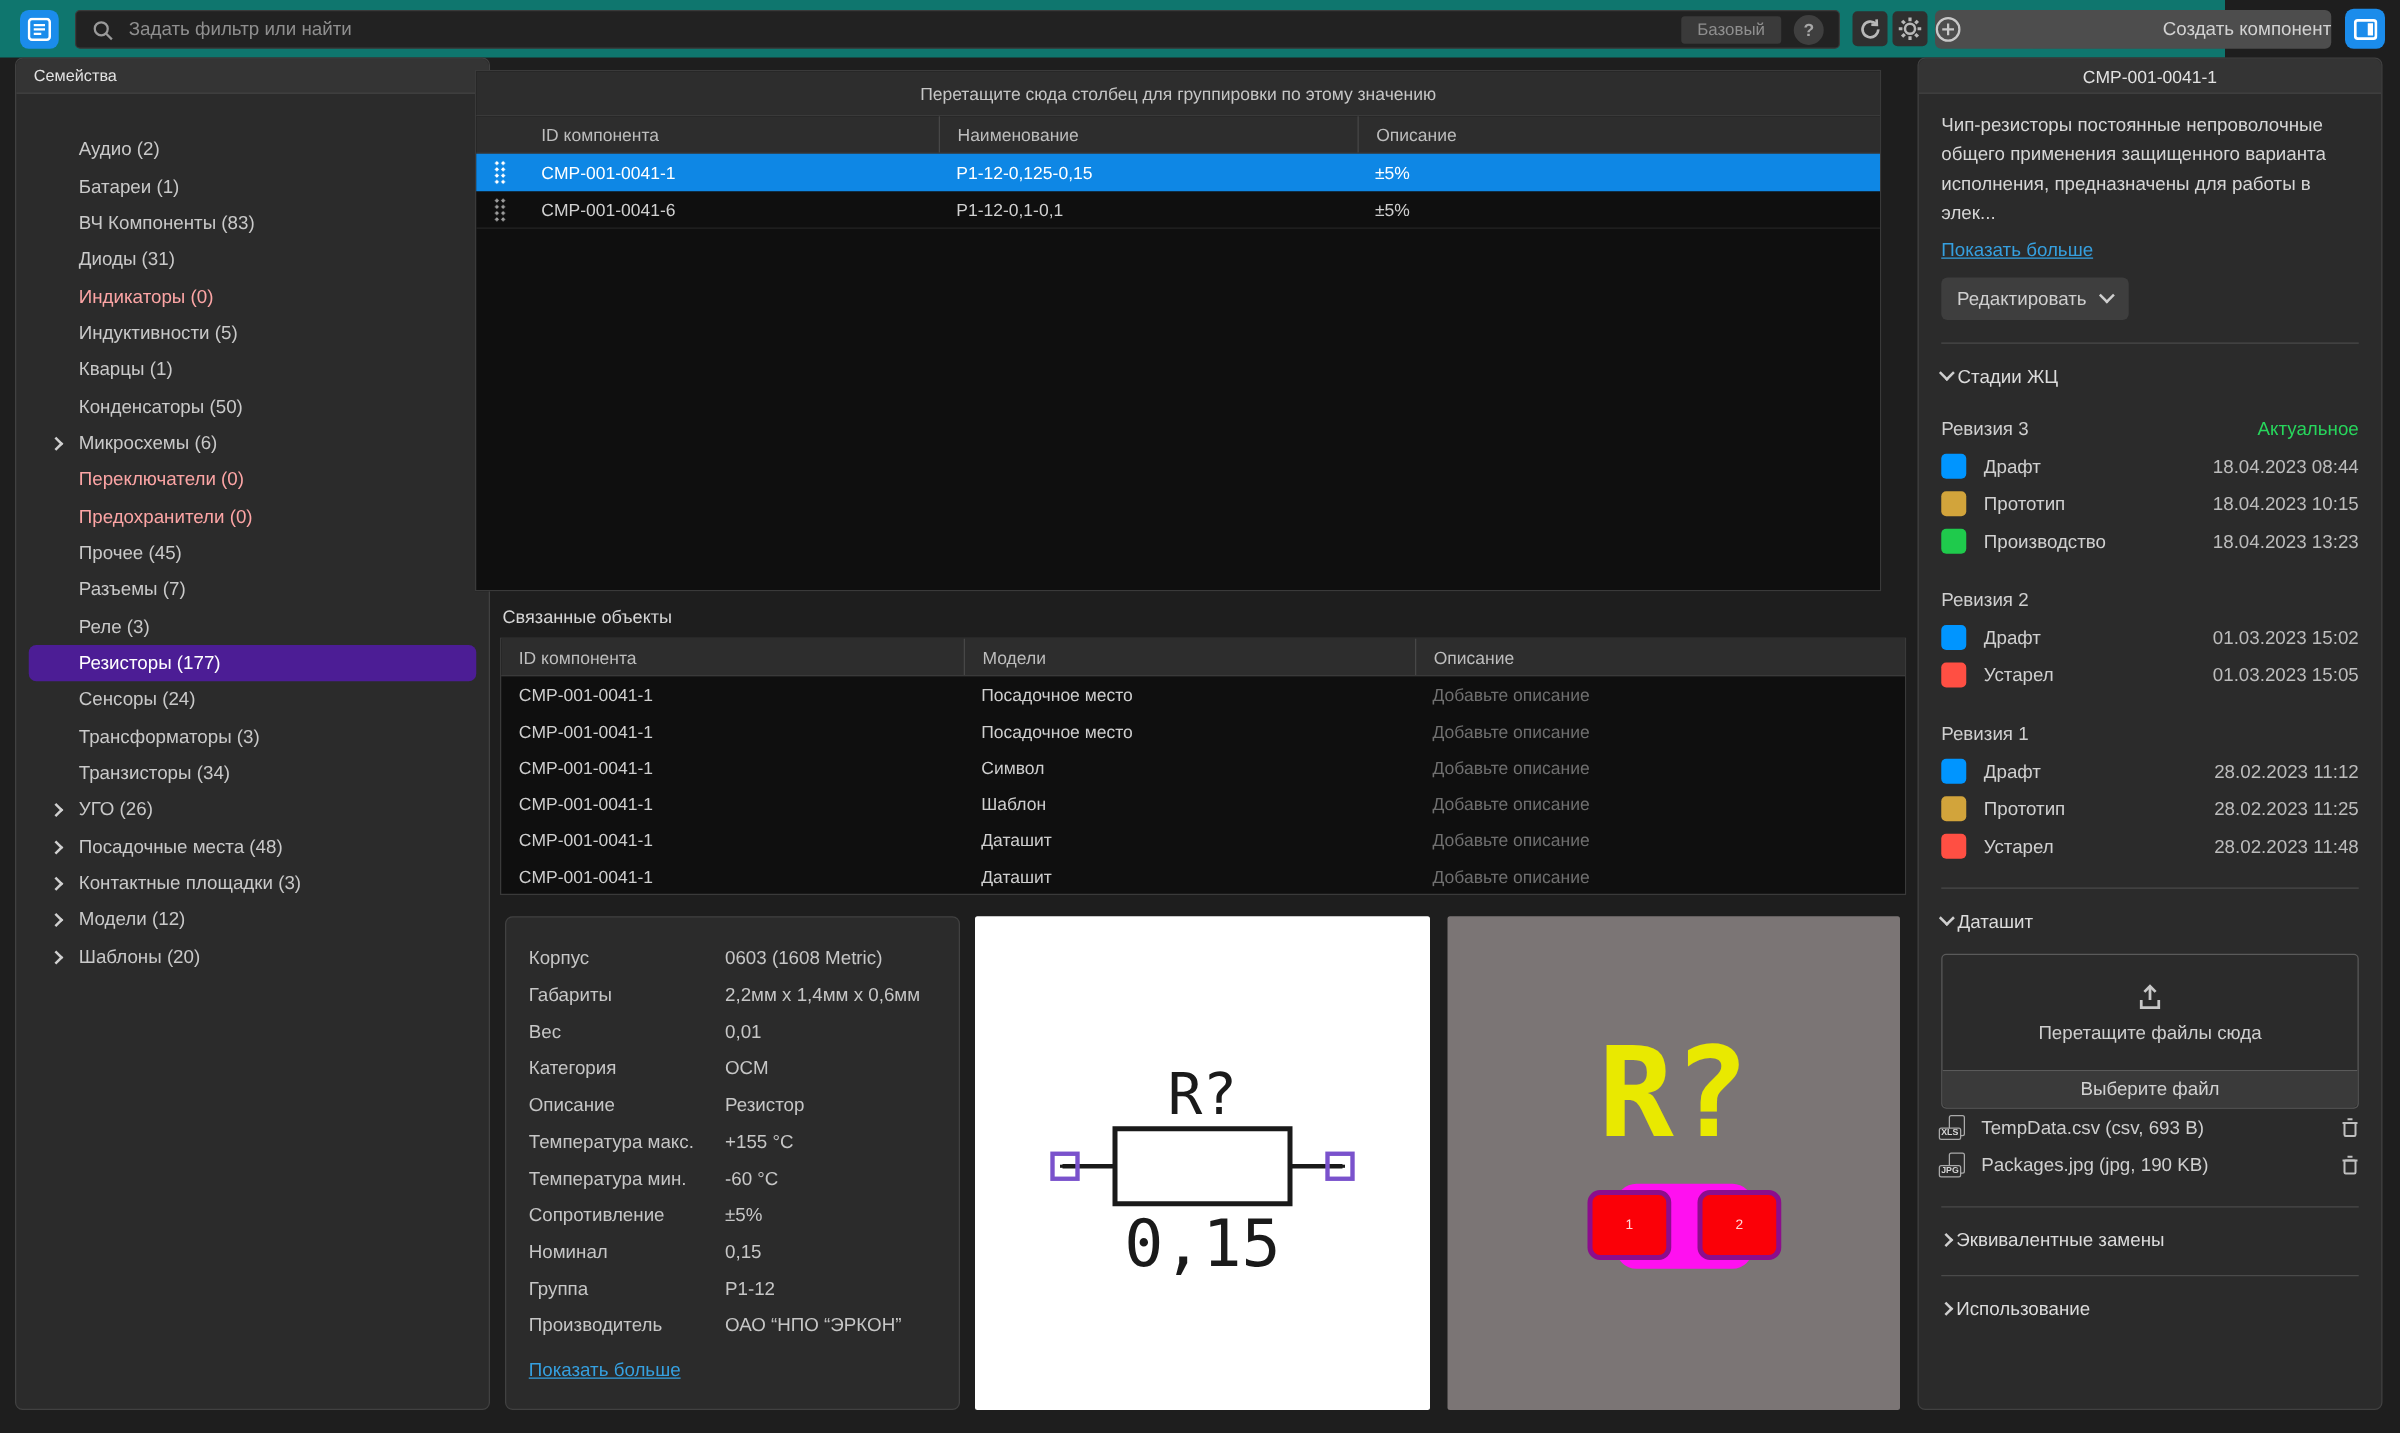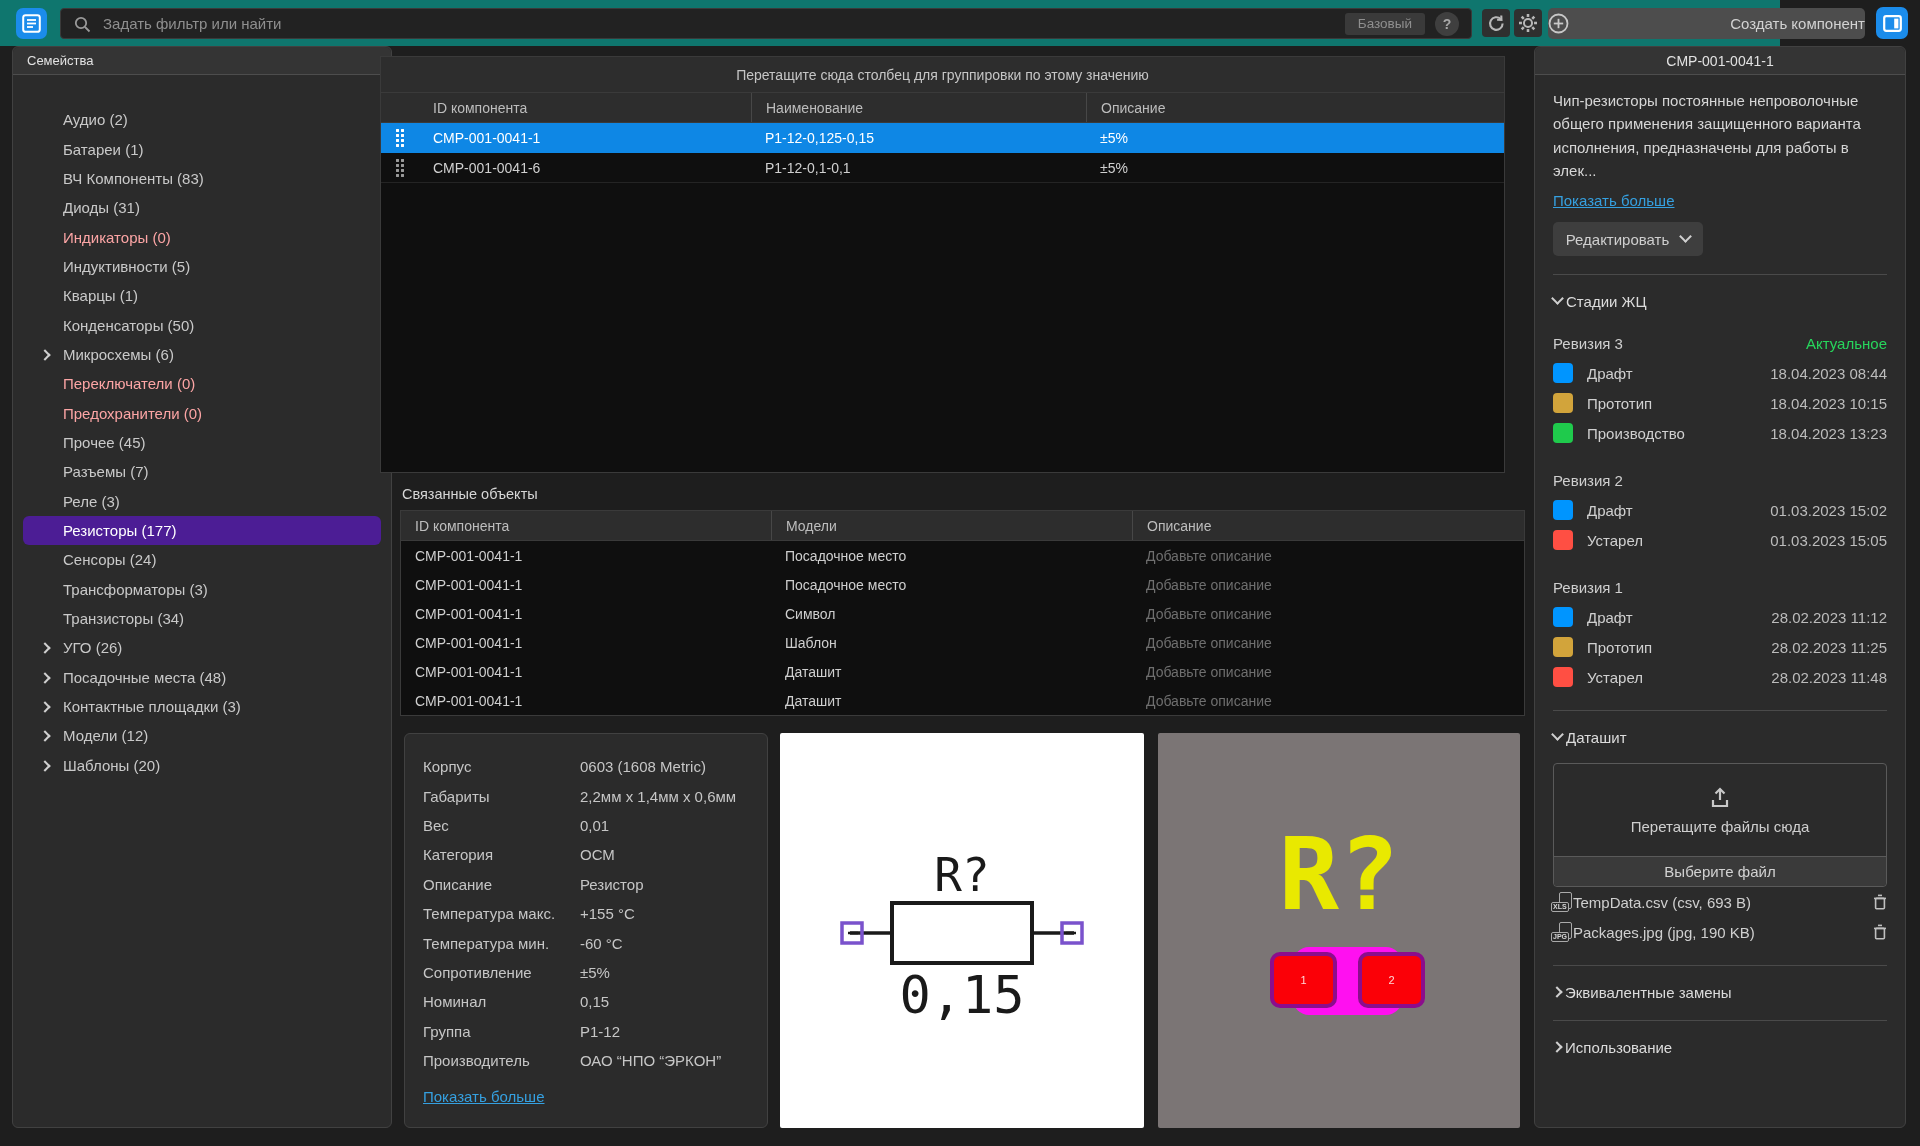--- a/index.html
+++ b/index.html
@@ -92,21 +92,21 @@
   .sec-head { display:flex; align-items:center; gap:4px; font-size:15px; color:#dcdcdc; margin-top:16px; height:20px; cursor:pointer; }
   .rev-head { display:flex; justify-content:space-between; margin:24px 0 6px; font-size:15px; color:#cfcfcf; }
   .rev-head .tag { color:#27d65c; }
   .stage { display:flex; align-items:center; height:30px; font-size:15px; color:#d0d0d0; }
   .sq { width:20px; height:20px; border-radius:4px; margin-right:14px; flex:none; }
   .stage .date { margin-left:auto; color:#bcbcbc; }
 
   .dropzone { margin-top:16px; border:1px solid #5a5a5a; border-radius:4px; }
   .dz-upper { height:92px; display:flex; flex-direction:column; align-items:center; justify-content:center; gap:8px; color:#cfcfcf; font-size:15px; }
   .dz-bar { height:30px; background:#3a3a3a; border-top:1px solid #5a5a5a; border-radius:0 0 4px 4px; display:flex; align-items:center; justify-content:center; font-size:15px; color:#d2d2d2; cursor:pointer; }
-  .file-row { height:30px; display:flex; align-items:center; gap:0; font-size:15px; color:#cfcfcf; }
+  .file-row { height:30px; display:flex; align-items:center; gap:12px; font-size:15px; color:#cfcfcf; }
   .file-row:first-of-type { margin-top:10px; }
   .file-ico { position:relative; width:20px; height:20px; flex:none; }
   .file-ico .doc { position:absolute; right:1px; top:0; width:13px; height:17px; border:1.6px solid #aaaaaa; border-radius:2px; }
   .file-ico .doclbl { position:absolute; left:-2px; bottom:0; font-size:7px; font-weight:bold; color:#d6d6d6; background:#2b2b2b; border:1px solid #aaaaaa; border-radius:2px; padding:0 1px; line-height:8px; }
   .trash { margin-left:auto; cursor:pointer; display:flex; }
 </style>
 </head>
 <body>
 
 <div class="topbar">

